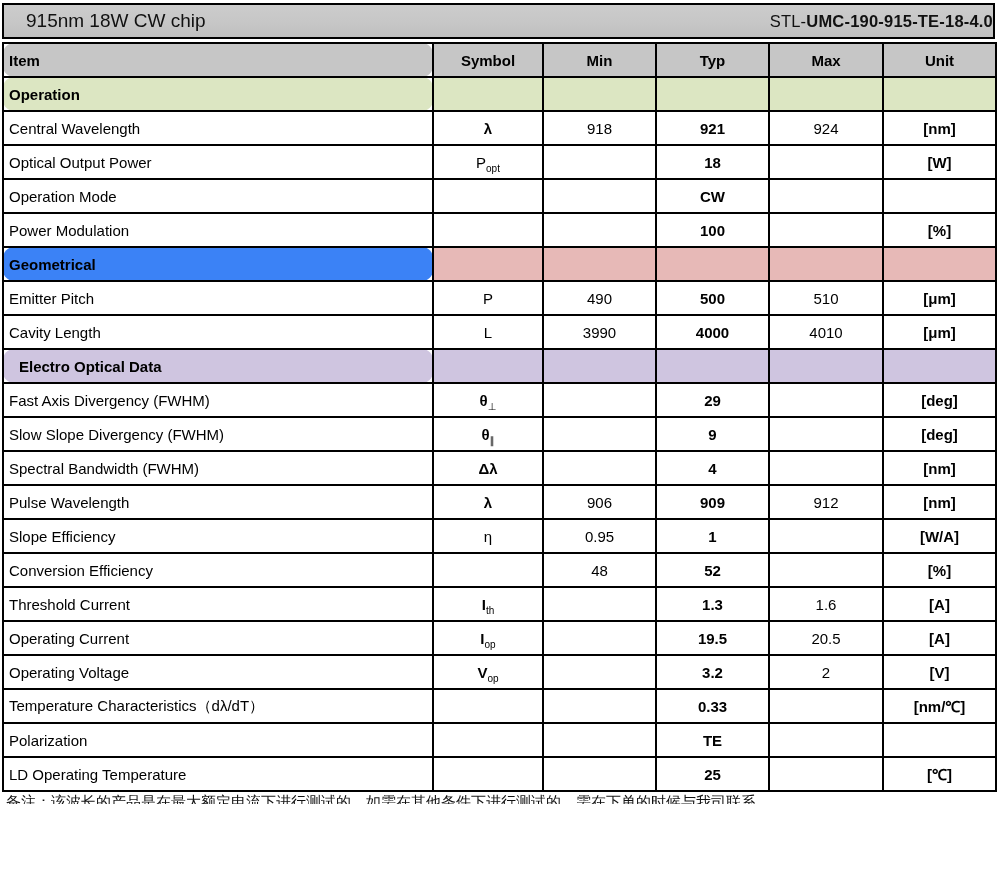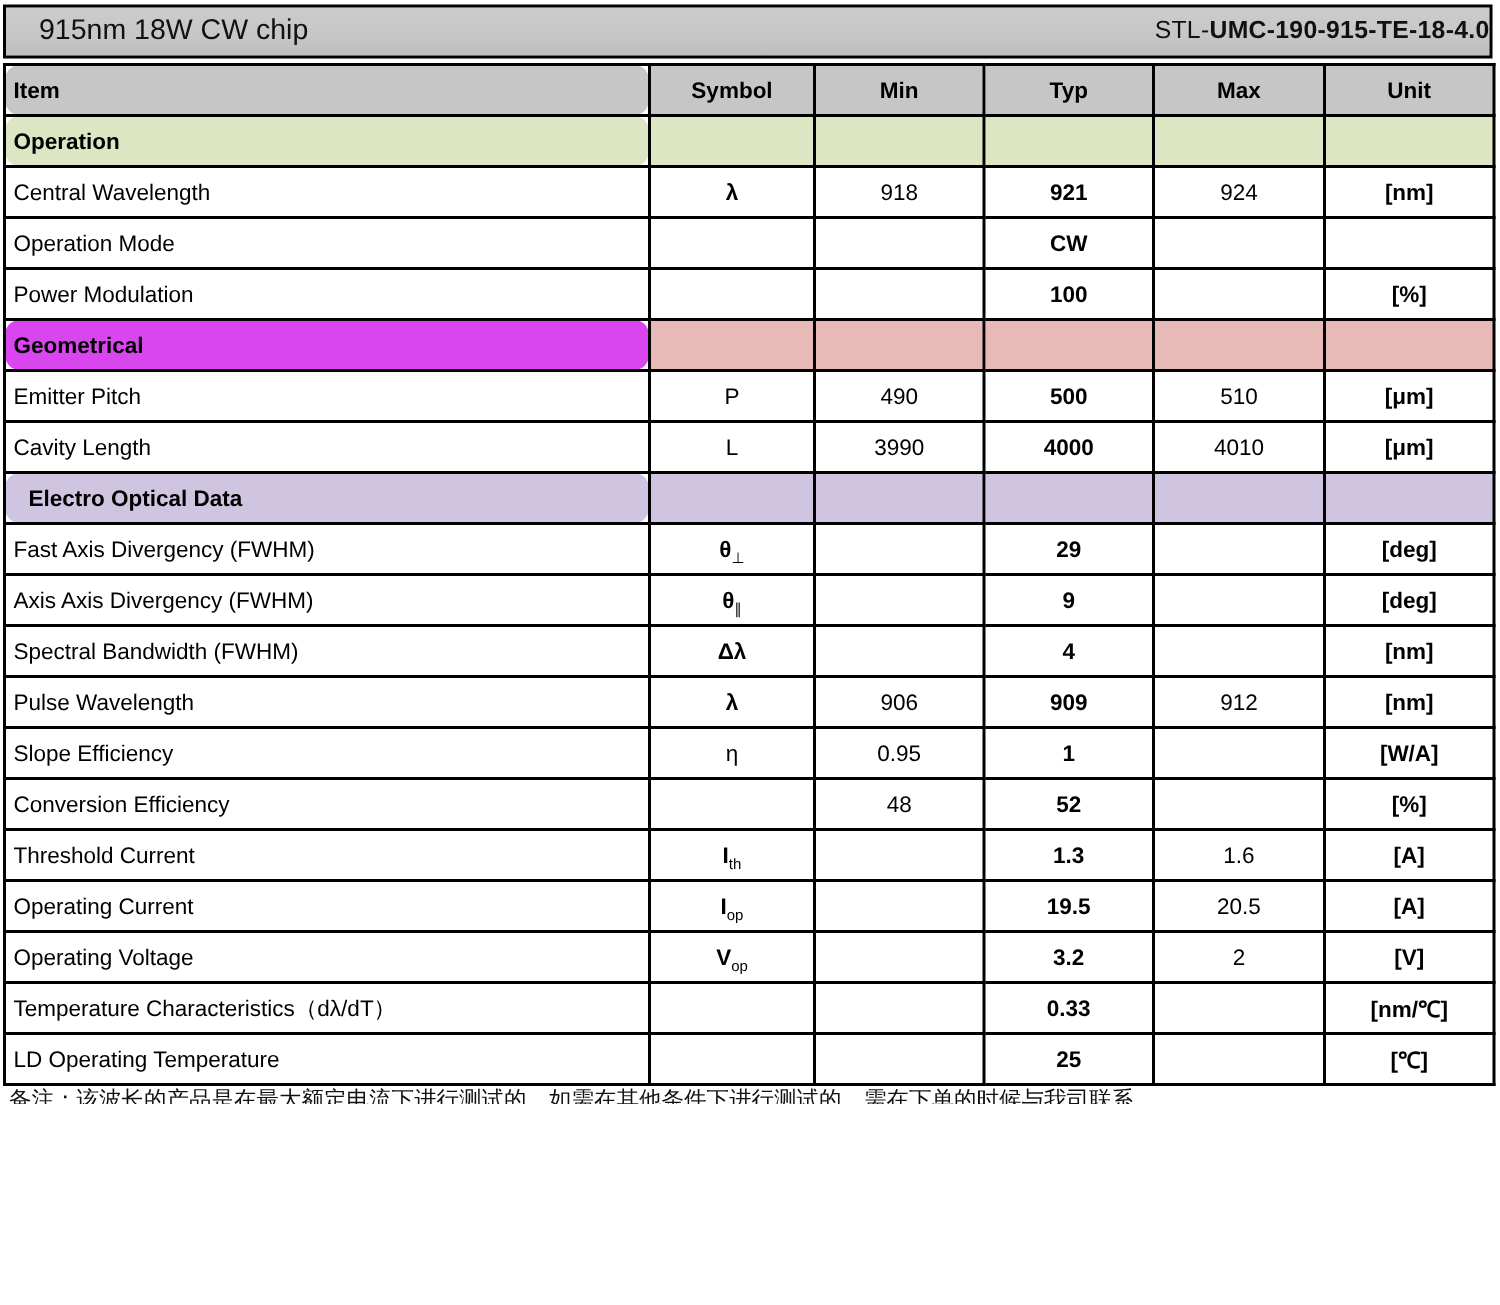--- a/index.html
+++ b/index.html
@@ -133,37 +133,45 @@
         </tr>
         <tr>
           <td class="left">Central Wavelength</td>
           <td><span class="symbol-bold">λ</span></td>
           <td>918</td>
           <td class="typ">921</td>
           <td>924</td>
           <td class="unit">[nm]</td>
         </tr>
         <tr>
+          <td class="left">Optical Output Power</td>
+          <td><span>P</span><sub>opt</sub></td>
+          <td></td>
+          <td class="typ">18</td>
+          <td></td>
+          <td class="unit">[W]</td>
+        </tr>
+        <tr>
           <td class="left">Operation Mode</td>
           <td></td>
           <td></td>
           <td class="typ">CW</td>
           <td></td>
           <td class="unit"></td>
         </tr>
         <tr>
           <td class="left">Power Modulation</td>
           <td></td>
           <td></td>
           <td class="typ">100</td>
           <td></td>
           <td class="unit">[%]</td>
         </tr>
         <tr class="section">
-          <td class="left" style="background: #d946ef;">Geometrical</td>
+          <td class="left" style="background: #3b82f6;">Geometrical</td>
           <td style="background: rgb(231, 185, 183);"></td>
           <td style="background: rgb(231, 185, 183);"></td>
           <td style="background: rgb(231, 185, 183);"></td>
           <td style="background: rgb(231, 185, 183);"></td>
           <td style="background: rgb(231, 185, 183);"></td>
         </tr>
         <tr>
           <td class="left">Emitter Pitch</td>
           <td><span>P</span></td>
           <td>490</td>
@@ -189,21 +197,21 @@
         </tr>
         <tr>
           <td class="left">Fast Axis Divergency (FWHM)</td>
           <td><span class="symbol-bold">θ</span><sub>⊥</sub></td>
           <td></td>
           <td class="typ">29</td>
           <td></td>
           <td class="unit">[deg]</td>
         </tr>
         <tr>
-          <td class="left">Axis Axis Divergency (FWHM)</td>
+          <td class="left">Slow Slope Divergency (FWHM)</td>
           <td><span class="symbol-bold">θ</span><sub>∥</sub></td>
           <td></td>
           <td class="typ">9</td>
           <td></td>
           <td class="unit">[deg]</td>
         </tr>
         <tr>
           <td class="left">Spectral Bandwidth (FWHM)</td>
           <td><span class="symbol-bold">Δλ</span></td>
           <td></td>
@@ -261,20 +269,28 @@
         </tr>
         <tr>
           <td class="left">Temperature Characteristics（dλ/dT）</td>
           <td></td>
           <td></td>
           <td class="typ">0.33</td>
           <td></td>
           <td class="unit">[nm/℃]</td>
         </tr>
         <tr>
+          <td class="left">Polarization</td>
+          <td></td>
+          <td></td>
+          <td class="typ">TE</td>
+          <td></td>
+          <td class="unit"></td>
+        </tr>
+        <tr>
           <td class="left">LD Operating Temperature</td>
           <td></td>
           <td></td>
           <td class="typ">25</td>
           <td></td>
           <td class="unit">[℃]</td>
         </tr>
       </tbody>
   </table>
 

